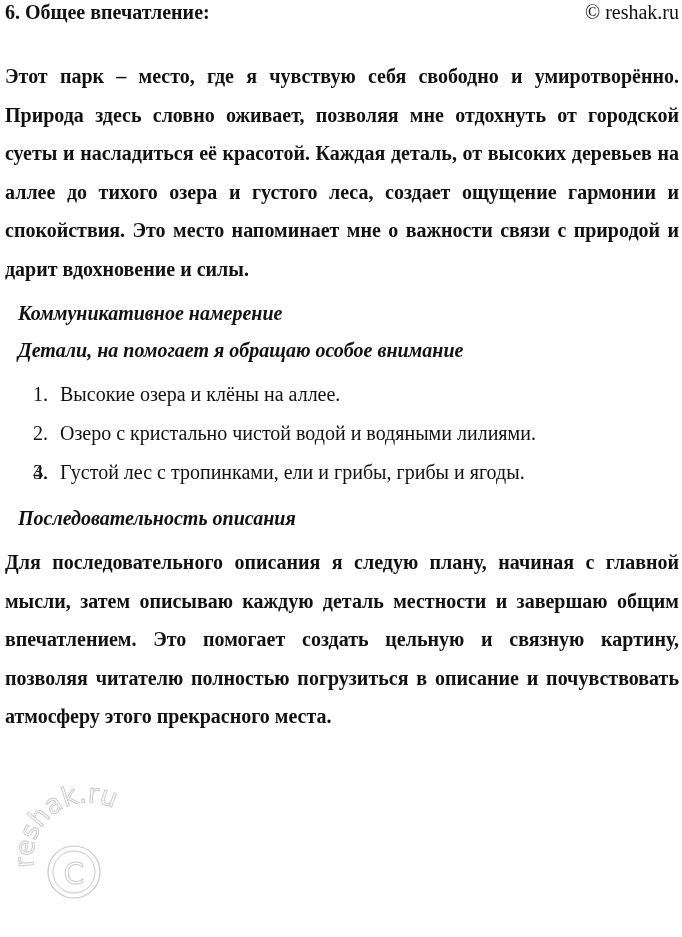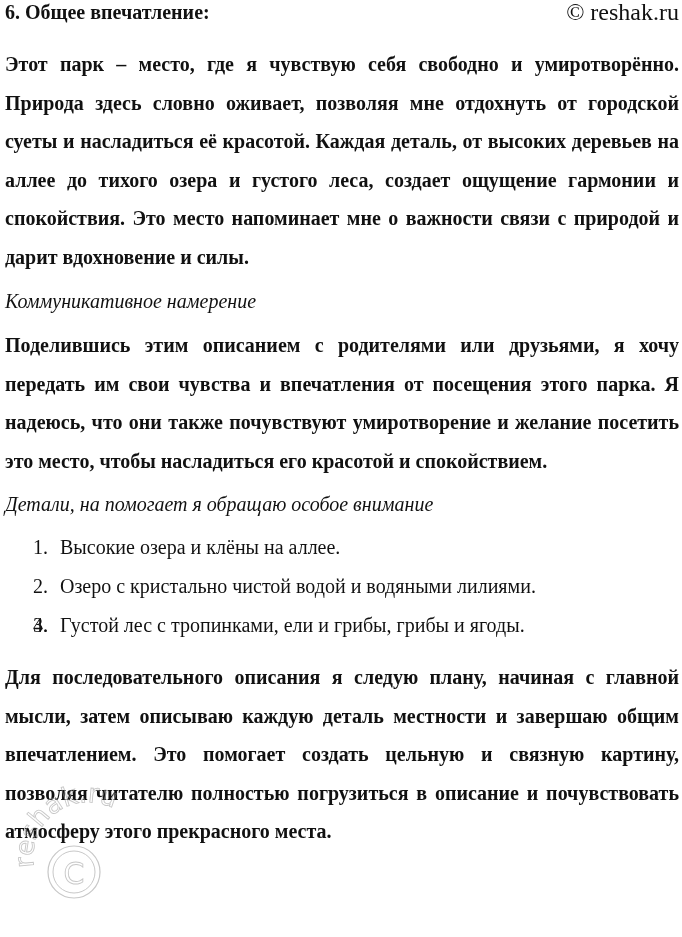--- a/index.html
+++ b/index.html
@@ -19,49 +19,49 @@
       position: absolute;
       left: 5px;
       top: 0;
       width: 674px;
     }
     .header-row {
       position: relative;
       height: 36px;
       font-size: 20px;
       line-height: 24px;
-      padding-top: 4px;
+      padding-top: 16px;
     }
     .section-title {
       position: absolute;
       left: 0;
       top: 0;
       font-weight: bold;
       font-size: 20px;
     }
     .copyright {
       position: absolute;
       right: 0;
       top: 0;
-      font-size: 24px;
+      font-size: 20px;
     }
     .para {
       font-size: 20px;
       line-height: 38.5px;
       text-align: justify;
       margin: 0;
       font-weight: bold;
     }
     .p1 { margin-top: 5px; }
     .subhead {
       font-style: italic;
-      font-weight: normal;
+      font-weight: bold;
       font-size: 20px;
       line-height: 24px;
-      margin: 0;
+      margin: 13px;
     }
     .sub1 { margin-top: 13px; }
     .p2 { margin-top: 13px; }
     .sub2 { margin-top: 12px; }
     .list {
       list-style: none;
       margin: 12px 0 0 0;
       padding: 0;
     }
     .list li {
@@ -94,41 +94,41 @@
 <div class="page">
 
   <div class="header-row">
     <span class="section-title">6. Общее впечатление:</span>
     <span class="copyright">© reshak.ru</span>
   </div>
 
   <p class="para p1">Этот парк – место, где я чувствую себя свободно и умиротворённо. Природа здесь словно оживает, позволяя мне отдохнуть от городской суеты и насладиться её красотой. Каждая деталь, от высоких деревьев на аллее до тихого озера и густого леса, создает ощущение гармонии и спокойствия. Это место напоминает мне о важности связи с природой и дарит вдохновение и силы.</p>
 
   <h3 class="subhead sub1">Коммуникативное намерение</h3>
-  <p class="para p2">Поделившись этим описанием с родителями или друзьями, я хочу передать им свои чувства и впечатления от посещения этого парка. Я надеюсь, что они также почувствуют умиротворение и желание посетить это место, чтобы насладиться его красотой и спокойствием.</p>
 
   <h3 class="subhead sub2">Детали, на помогает я обращаю особое внимание</h3>
   <ol class="list">
     <li>
       <span class="num">1.</span>
       <span>Высокие озера и клёны на аллее.</span>
     </li>
     <li>
       <span class="num">2.</span>
       <span>Озеро с кристально чистой водой и водяными лилиями.</span>
     </li>
     <li>
       <span class="num">3.</span>
     </li>
     <li>
       <span class="num">4.</span>
       <span>Густой лес с тропинками, ели и грибы, грибы и ягоды.</span>
     </li>
   </ol>
 
+  <h3 class="subhead sub3">Последовательность описания</h3>
   <p class="para p3">Для последовательного описания я следую плану, начиная с главной мысли, затем описываю каждую деталь местности и завершаю общим впечатлением. Это помогает создать цельную и связную картину, позволяя читателю полностью погрузиться в описание и почувствовать атмосферу этого прекрасного места.</p>
 
 </div>
 
 <div class="watermark">
   <svg width="150" height="150" viewBox="0 0 150 150" xmlns="http://www.w3.org/2000/svg">
     <defs>
       <path id="wm-arc" d="M 22 95 A 55 55 0 0 1 125 60" fill="none"></path>
     </defs>
     <circle cx="62" cy="100" r="26" fill="none" stroke="#9a9a9a" stroke-width="1.2"></circle>

